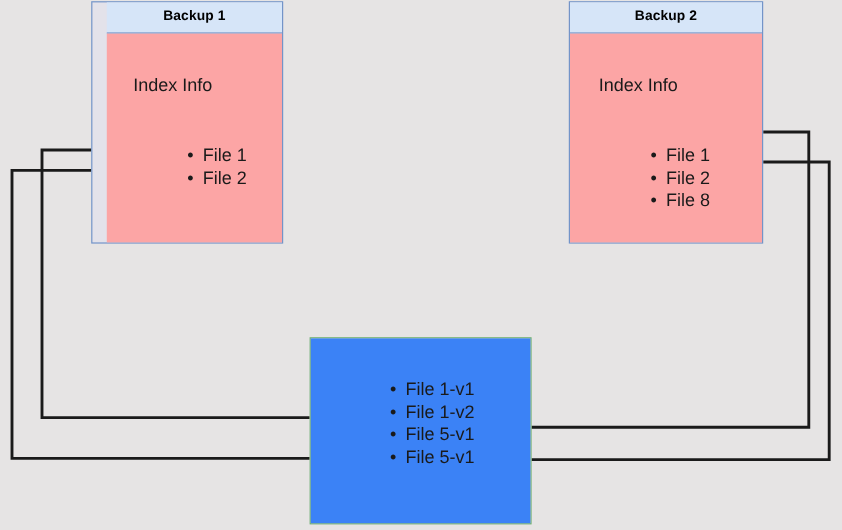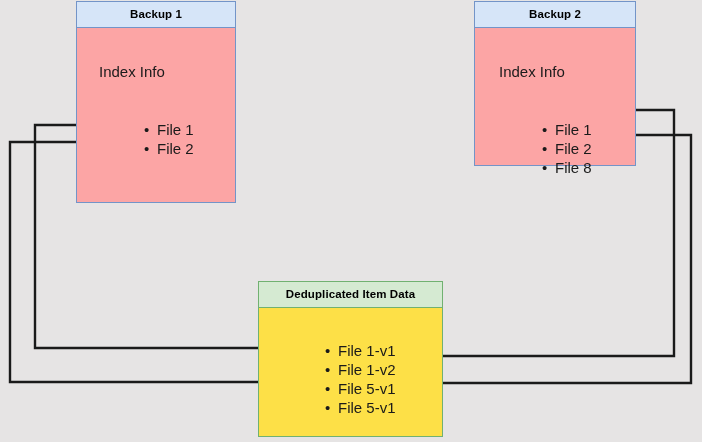--- a/index.html
+++ b/index.html
@@ -65,21 +65,21 @@
   
   .node.green {
     border: 1.5px solid #71b171;
     background: #e3e2ea;
   }
   .node.green .node-title {
     background: #d5ead2;
     border-bottom: 1.5px solid #71b171;
   }
   .node.green .node-body {
-    background: #fde047;
+    background: #3b82f6;
   }
   
   .index-label {
     position: absolute;
     font-size: 15px;
     color: #1a1a1a;
     white-space: nowrap;
   }
   ul.file-list {
     position: absolute;
@@ -121,45 +121,44 @@
 
     <path d="M 118 125 L 35 125 L 35 348 L 300 348" fill="none" stroke="#1a1a1a" stroke-width="2.4" marker-end="url(#arrowR)"></path>
 
     <path d="M 118 142 L 10 142 L 10 382 L 300 382" fill="none" stroke="#1a1a1a" stroke-width="2.4" marker-end="url(#arrowR)"></path>
 
     <path d="M 597 110 L 674 110 L 674 356 L 399 356" fill="none" stroke="#1a1a1a" stroke-width="2.4" marker-end="url(#arrowL)"></path>
 
     <path d="M 597 135 L 691 135 L 691 383 L 399 383" fill="none" stroke="#1a1a1a" stroke-width="2.4" marker-end="url(#arrowL)"></path>
   </svg>
 
-  <div class="node blue" style="left:76px; top:1px; width:160px; height:202px;">
+  <div class="node blue" style="left:76px; top:1px; width:160px; height:202px;padding-left:12px;">
     <div class="node-title">Backup 1</div>
     <div class="node-body">
       <div class="index-label" style="left:22px; top:35px;">Index Info</div>
       <ul class="file-list" style="left:50px; top:92px;">
         <li>File 1</li>
         <li>File 2</li>
       </ul>
     </div>
   </div>
 
-  <div class="node blue" style="left:474px; top:1px; width:162px; height:165px;justify-content:space-between;">
+  <div class="node blue" style="left:474px; top:1px; width:162px; height:202px;justify-content:space-between;">
     <div class="node-title">Backup 2</div>
     <div class="node-body">
       <div class="index-label" style="left:24px; top:35px;">Index Info</div>
       <ul class="file-list" style="left:50px; top:92px;">
         <li>File 1</li>
         <li>File 2</li>
         <li>File 8</li>
       </ul>
     </div>
   </div>
 
   <div class="node green" style="left:258px; top:281px; width:185px; height:156px;">
-    <div class="node-title">Deduplicated Item Data</div>
     <div class="node-body">
       <ul class="file-list" style="left:49px; top:33px;">
         <li>File 1-v1</li>
         <li>File 1-v2</li>
         <li>File 5-v1</li>
         <li>File 5-v1</li>
       </ul>
     </div>
   </div>
 

